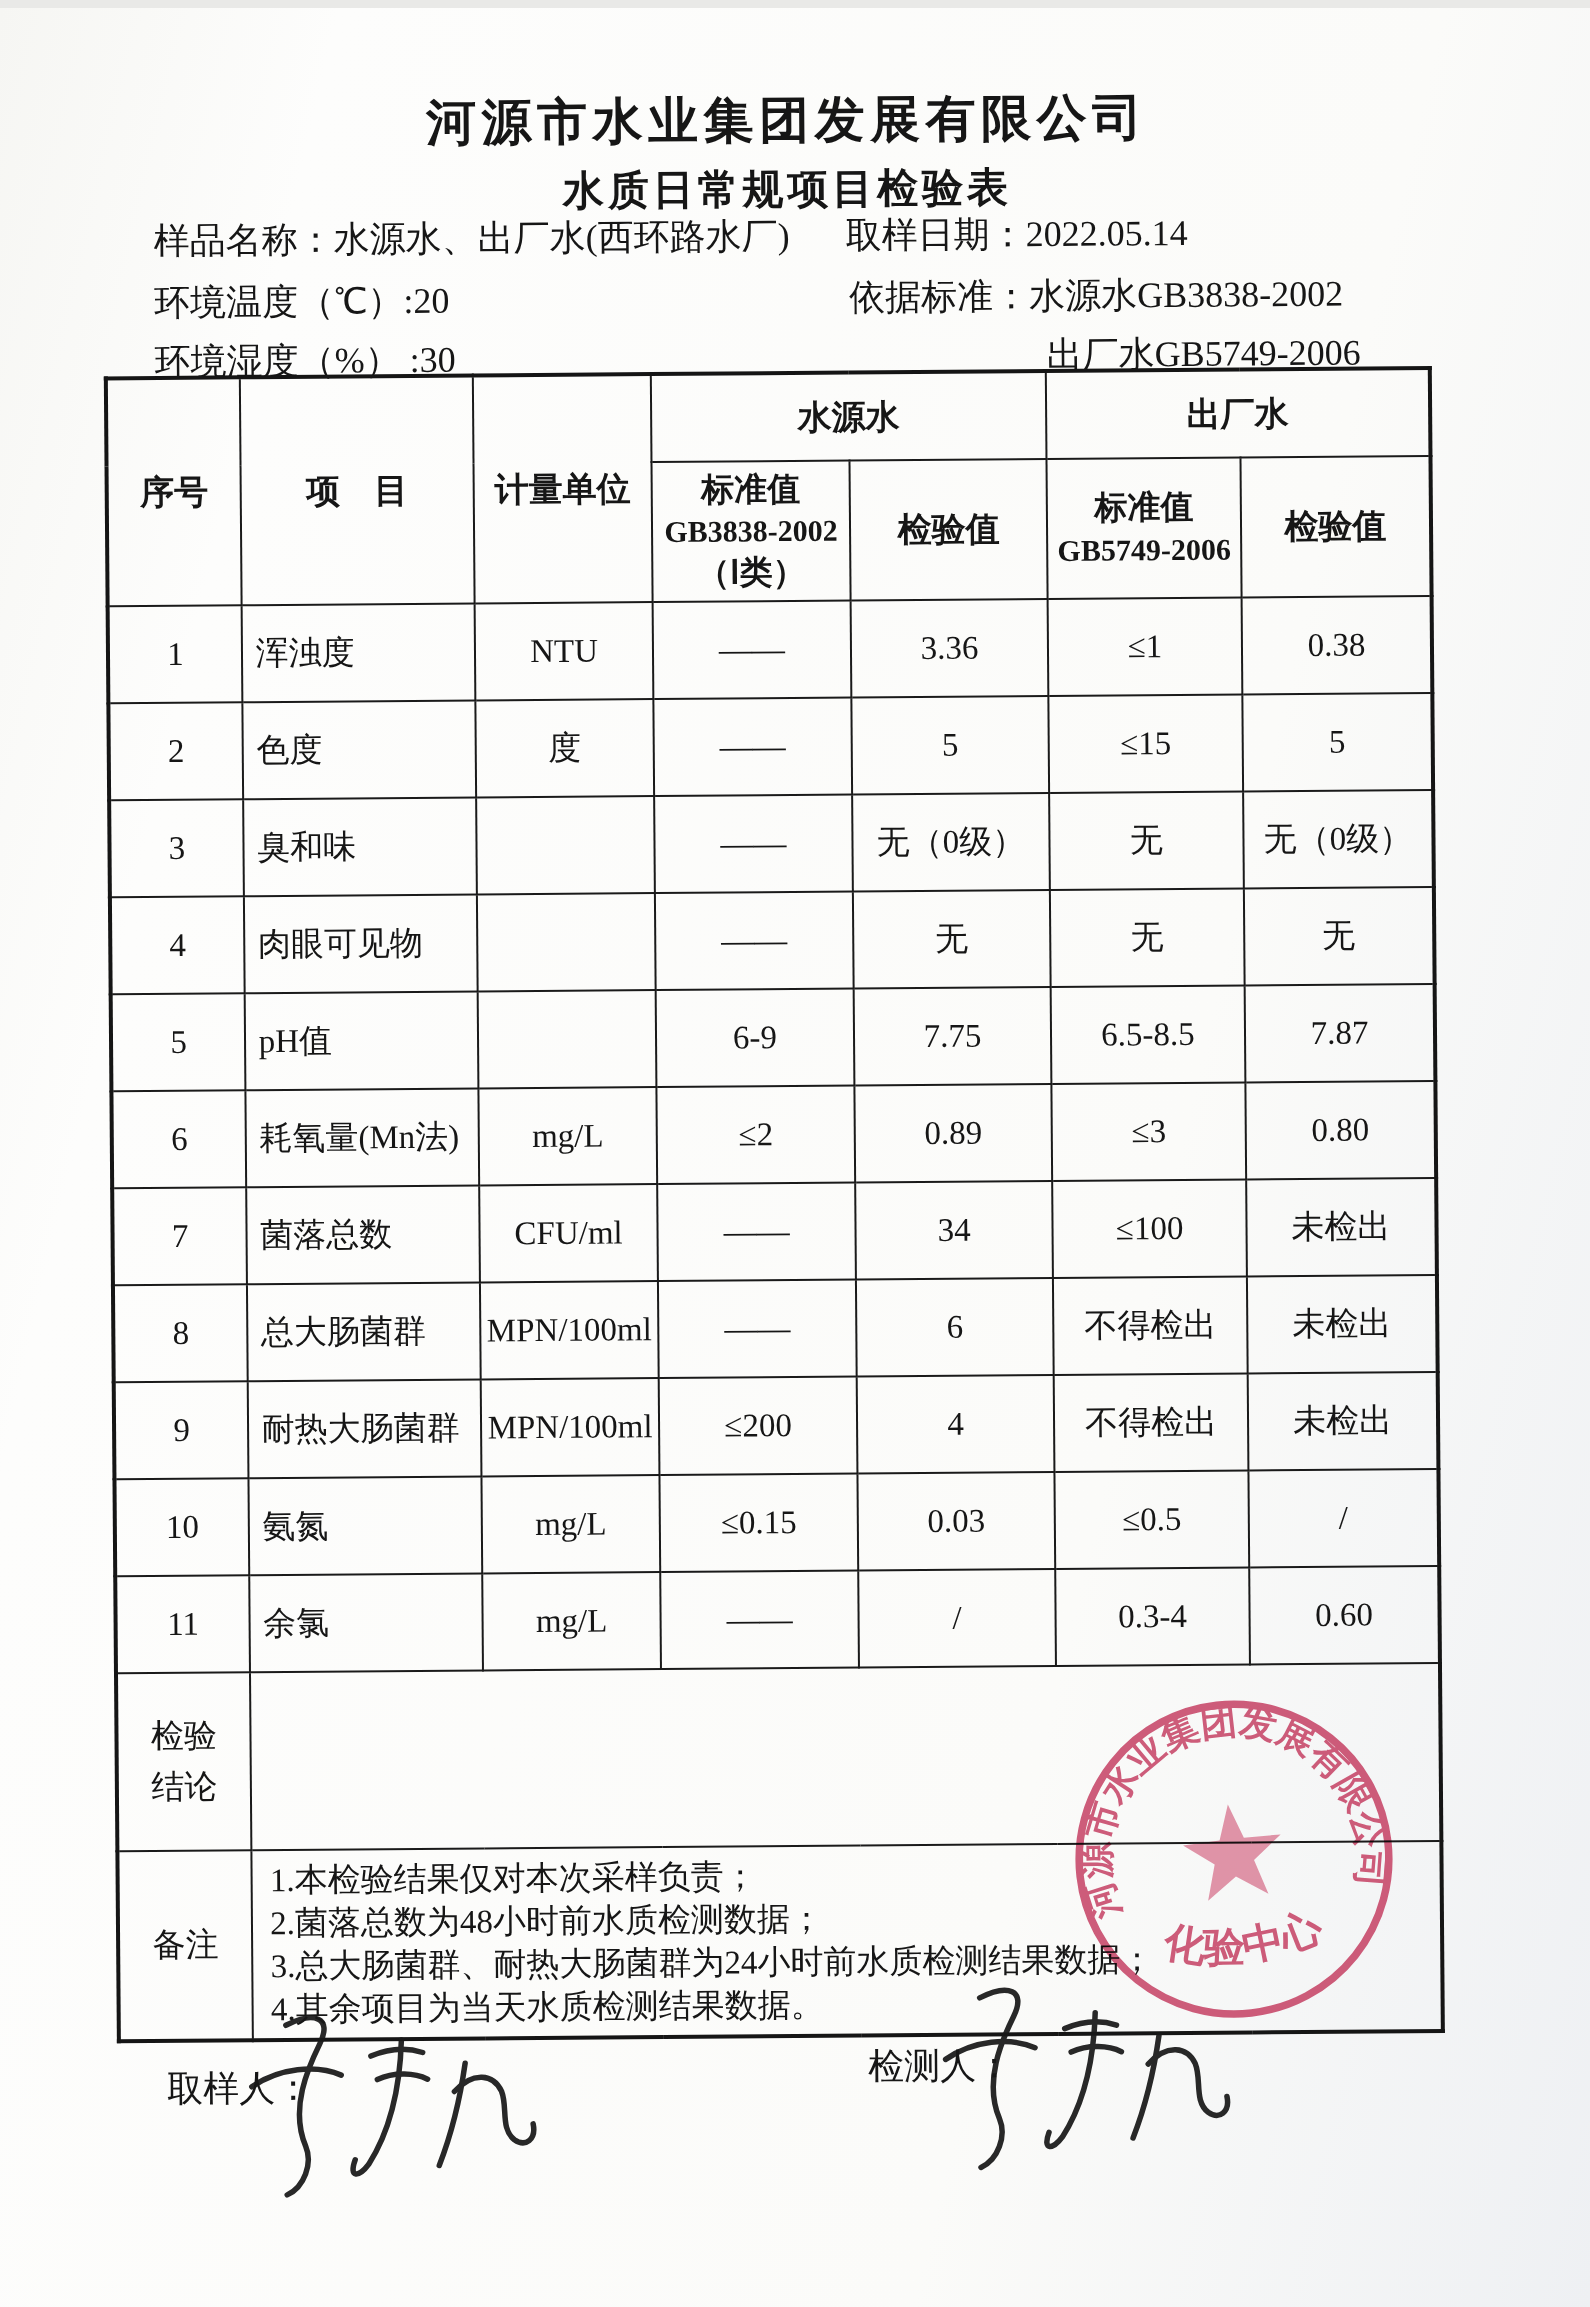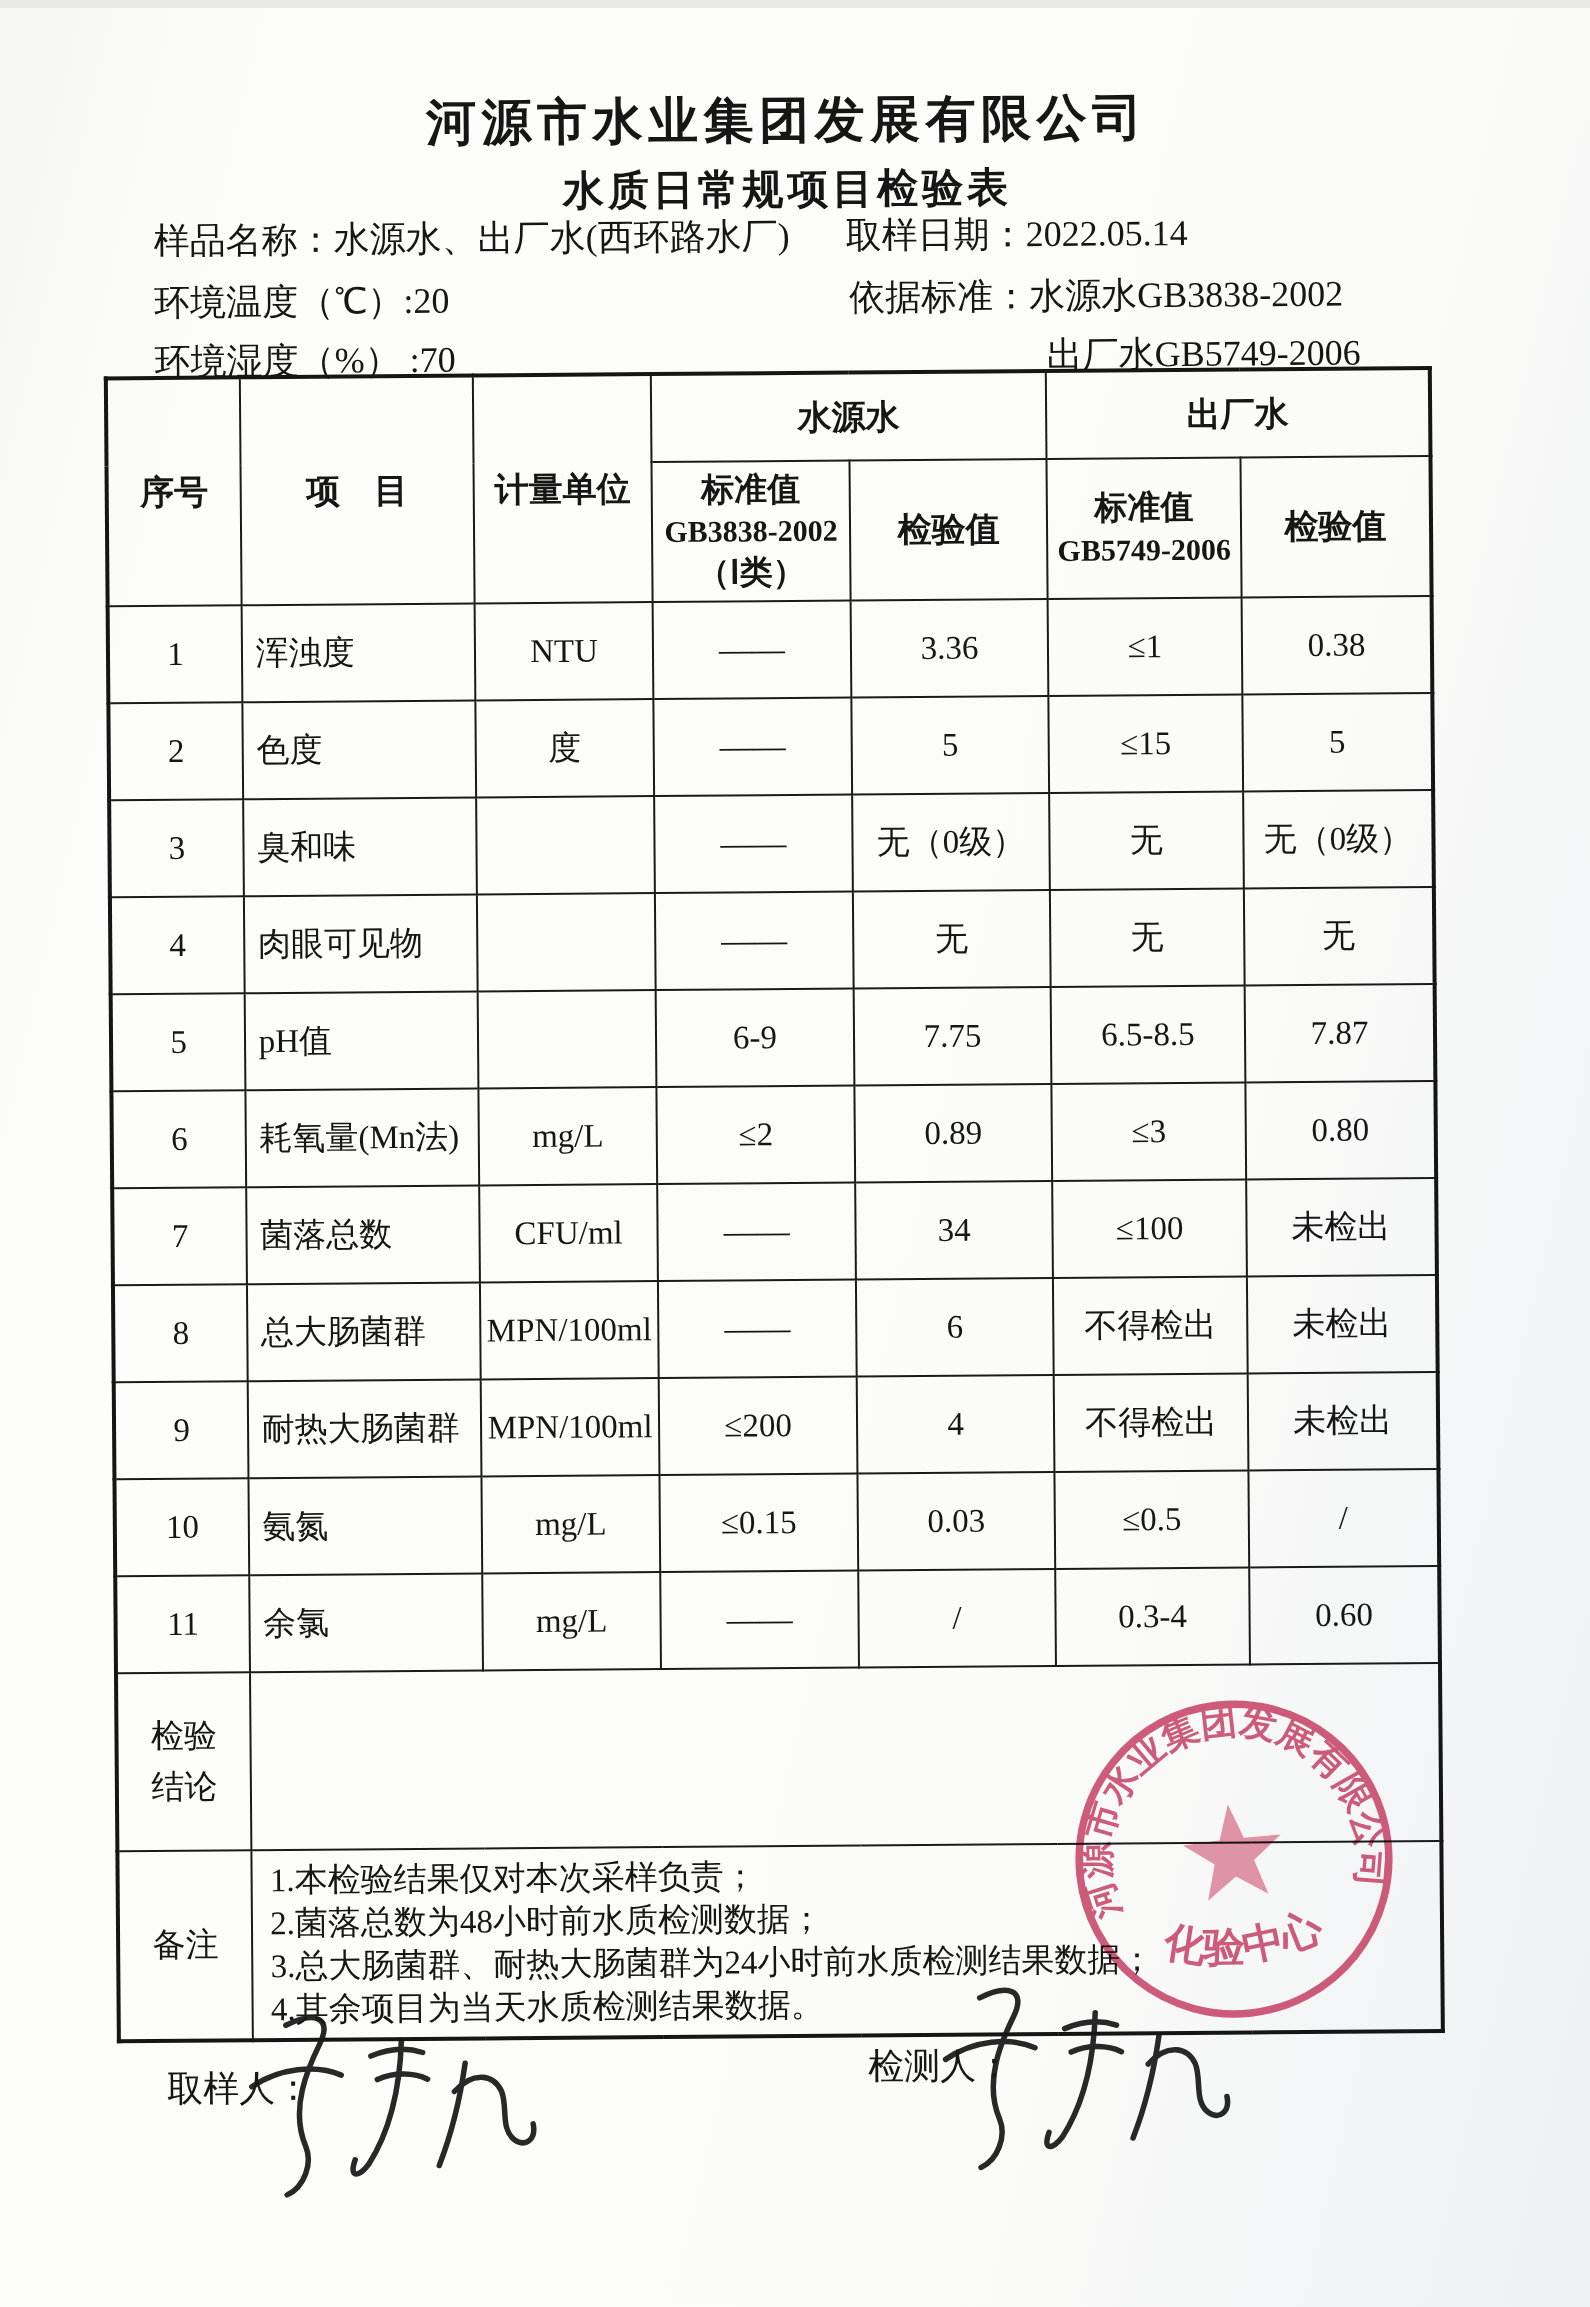--- a/index.html
+++ b/index.html
@@ -82,21 +82,21 @@
 
     <div class="meta-line" id="meta1">
       <span class="m-left"><span>样品名称：</span><span>水源水、出厂水(西环路水厂)</span></span>
       <span class="m-right"><span>取样日期：</span><span>2022.05.14</span></span>
     </div>
     <div class="meta-line" id="meta2">
       <span class="m-left"><span>环境温度（℃）:</span><span>20</span></span>
       <span class="m-right"><span>依据标准：</span><span>水源水GB3838-2002</span></span>
     </div>
     <div class="meta-line" id="meta3">
-      <span class="m-left"><span>环境湿度（%） :</span><span>70</span></span>
+      <span class="m-left"><span>环境湿度（%） :</span><span>30</span></span>
       <span class="m-right">出厂水GB5749-2006</span>
     </div>
 
     <table class="report">
       <colgroup>
         <col style="width:134px">
           <col style="width:233px">
           <col style="width:178px">
         <col style="width:198px">
           <col style="width:197px">

